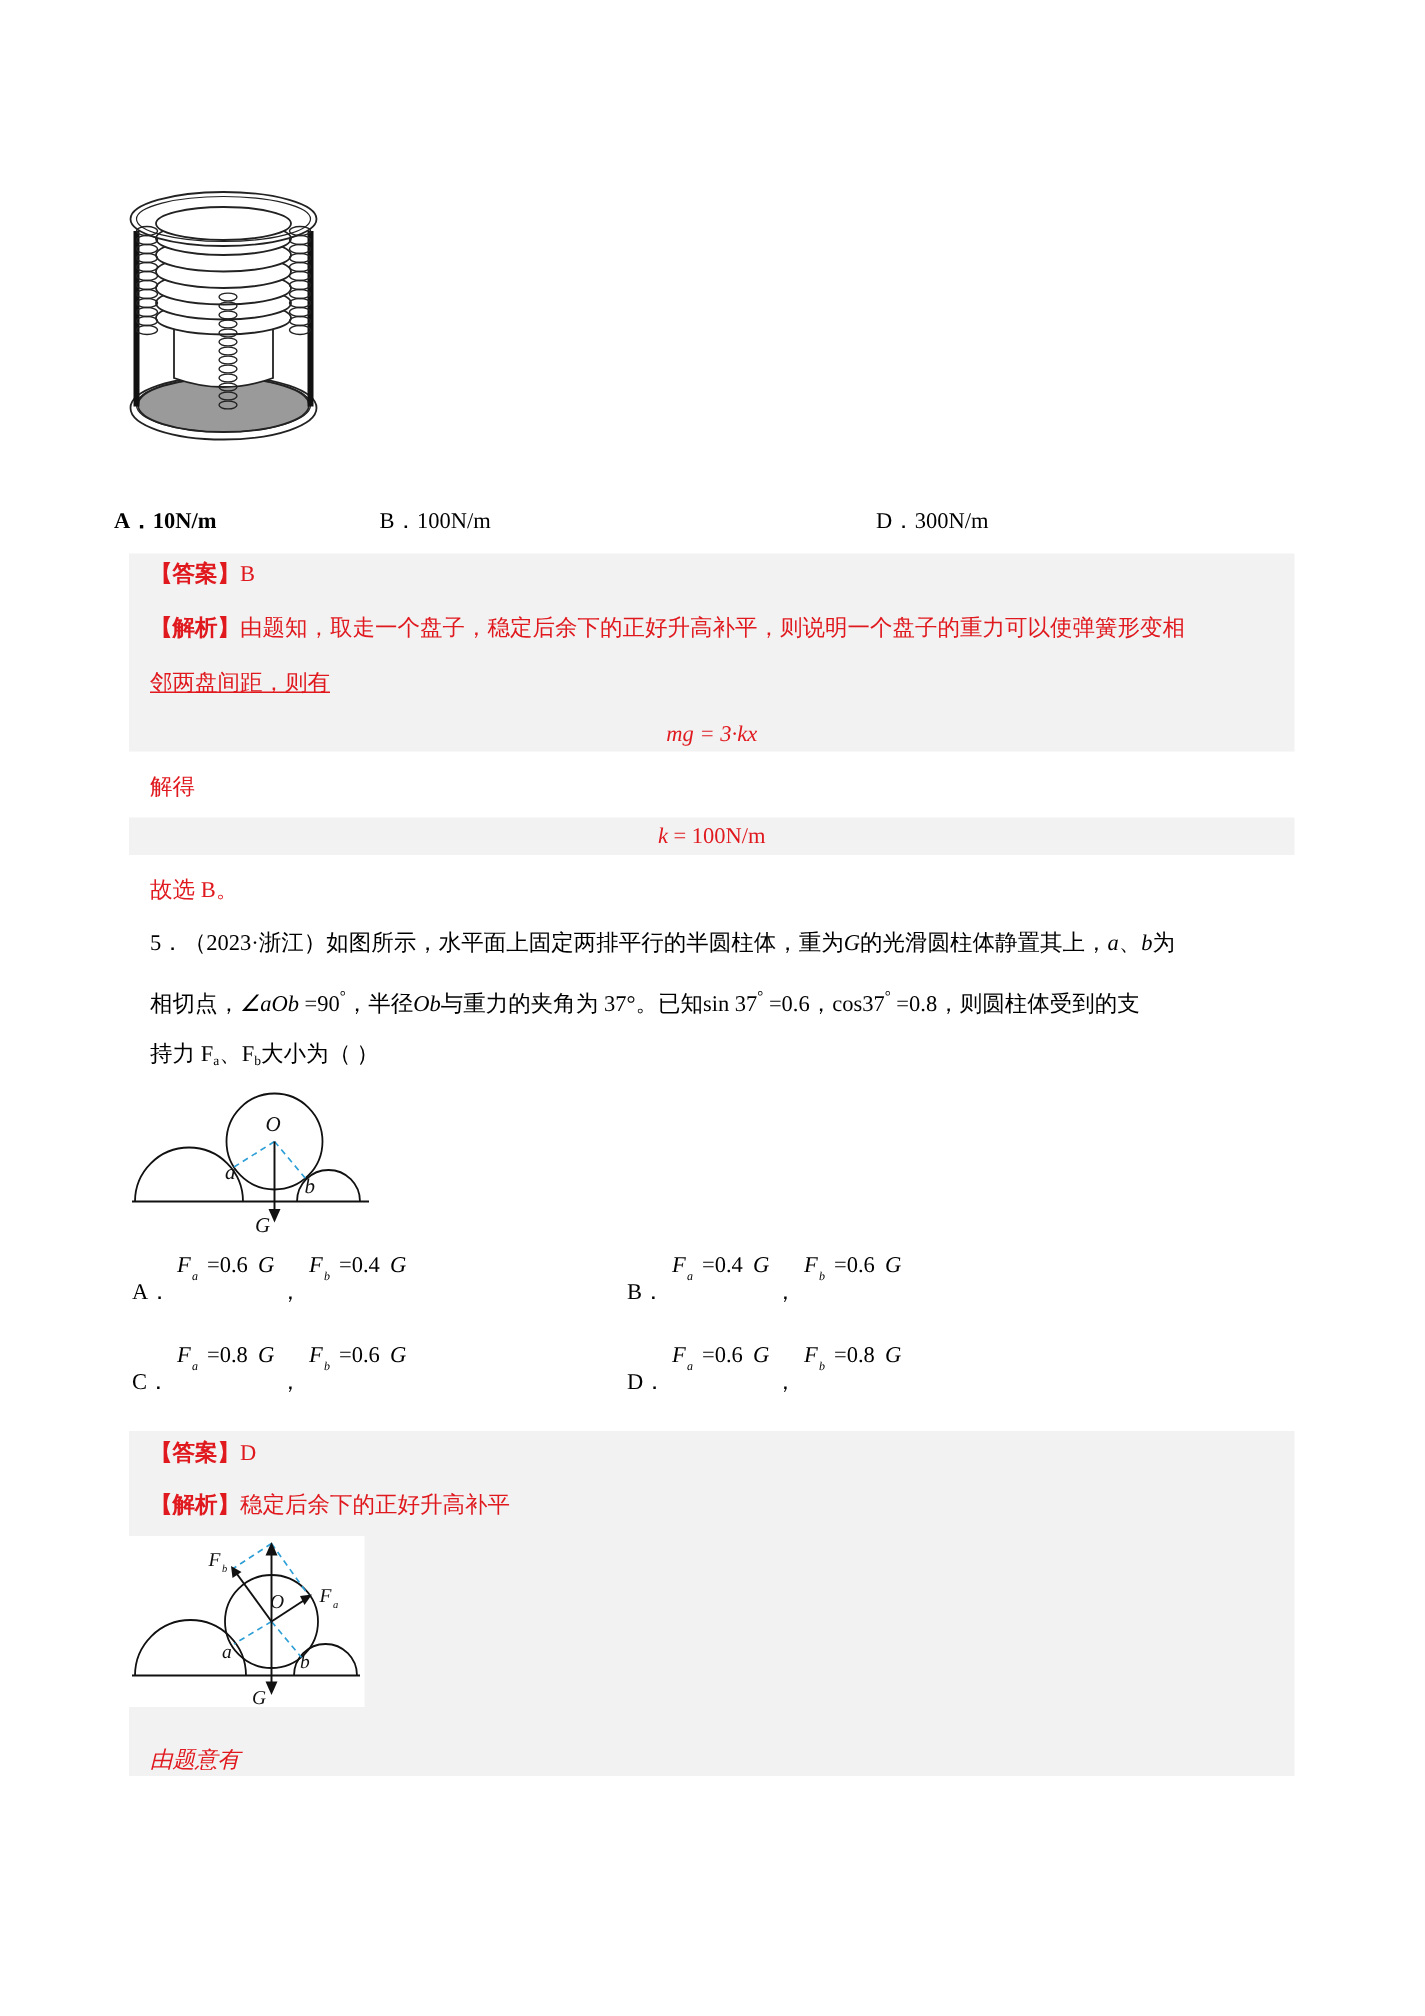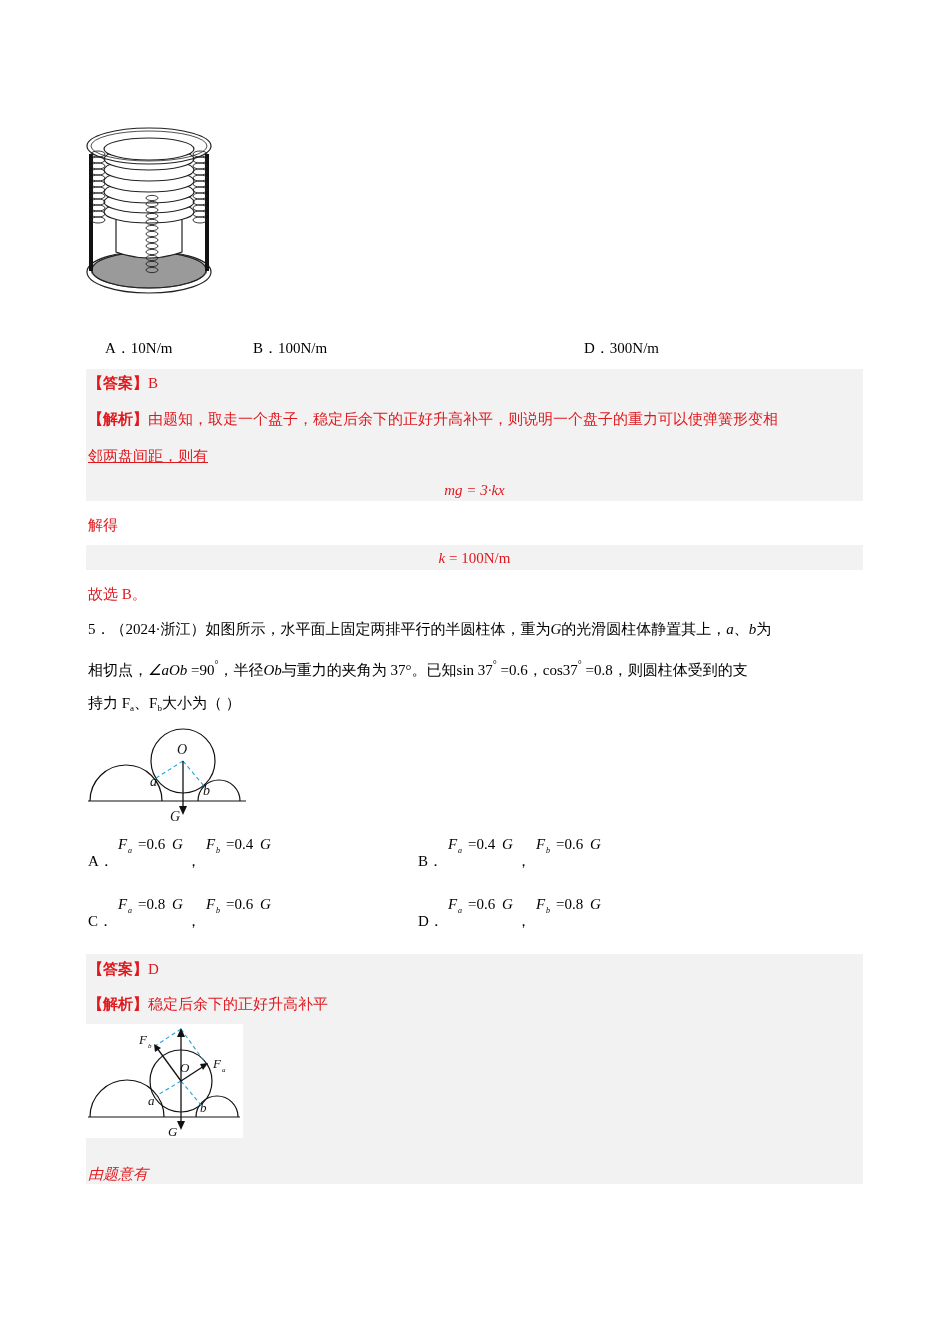--- a/index.html
+++ b/index.html
@@ -2,21 +2,21 @@
 <html><head>
 <meta charset="utf-8">
 <style>
   * { margin: 0; padding: 0; box-sizing: border-box; }
   html, body { width: 950px; height: 1344px; background: #ffffff; overflow: hidden; }
   body { position: relative; font-family: "Liberation Serif", "DejaVu Serif", serif; font-size: 15px; color: #000; }
   .abs { position: absolute; }
   .red { color: #e0191f; }
   .bracket { color: #e0191f; font-weight: bold; }
   .grey { background: #f2f2f2; }
-  .line { position: absolute; left: 88px; white-space: nowrap; line-height: 20px; }
+  .line { position: absolute; left: 100px; white-space: nowrap; line-height: 20px; }
   .it { font-style: italic; font-family: Liberation Serif, serif; }
   .center { position: absolute; left: 86px; width: 777px; text-align: center; line-height: 20px; white-space: nowrap; }
   .opt { position: absolute; white-space: nowrap; line-height: 20px; }
   .supdeg { font-size: 10px; vertical-align: 7px; }
   .mathopt { position: absolute; white-space: nowrap; font-size: 15px; }
   svg text { font-family: "Liberation Serif", serif; font-style: italic; }
 </style>
 </head>
 <body>
 
@@ -85,40 +85,40 @@
         <ellipse cx="66" cy="116" rx="6" ry="2.6"></ellipse>
         <ellipse cx="66" cy="122" rx="6" ry="2.6"></ellipse>
       <ellipse cx="66" cy="128" rx="6" ry="2.6"></ellipse>
         <ellipse cx="66" cy="134" rx="6" ry="2.6"></ellipse>
         <ellipse cx="66" cy="140" rx="6" ry="2.6"></ellipse>
       <ellipse cx="66" cy="146" rx="6" ry="2.6"></ellipse>
     </g>
   </g>
 </svg>
 
-<div class="opt" style="left:105px;top:338px;"><span>A．</span><span>10N/m</span></div>
+<div class="opt" style="left:76px;top:338px;font-weight:bold;"><span>A．</span><span>10N/m</span></div>
 <div class="opt" style="left:253px;top:338px;"><span>B．</span><span>100N/m</span></div>
 <div class="opt" style="left:418px;top:338px;margin-top:46px;"><span>C．</span><span>200N/m</span></div>
 <div class="opt" style="left:584px;top:338px;"><span>D．</span><span>300N/m</span></div>
 
 <div class="abs grey" style="left:86px;top:369px;width:777px;height:132px;"></div>
 <div class="line red" style="top:373px;"><span class="bracket">【答案】</span><span>B</span></div>
 <div class="line red" style="top:409px;"><span class="bracket">【解析】</span><span>由题知，取走一个盘子，稳定后余下的正好升高补平，则说明一个盘子的重力可以使弹簧形变相</span></div>
 <div class="line red" style="top:446px;text-decoration:underline;">邻两盘间距，则有</div>
 <div class="center red it" style="top:480px;">mg = 3·kx</div>
 
 <div class="line red" style="top:515px;">解得</div>
 
 <div class="abs grey" style="left:86px;top:545px;width:777px;height:25px;"></div>
 <div class="center red" style="top:548px;"><span class="it">k</span><span> = 100N/m</span></div>
 
 <div class="line red" style="top:584px;">故选 B。</div>
 
 <div class="line" style="top:619px;">
-  <span>5．（2024·浙江）如图所示，水平面上固定两排平行的半圆柱体，重为</span><span class="it">G</span><span>的光滑圆柱体静置其上，</span><span class="it">a</span><span>、</span><span class="it">b</span><span>为</span>
+  <span>5．（2023·浙江）如图所示，水平面上固定两排平行的半圆柱体，重为</span><span class="it">G</span><span>的光滑圆柱体静置其上，</span><span class="it">a</span><span>、</span><span class="it">b</span><span>为</span>
 </div>
 <div class="line" style="top:655px;">
   <span>相切点，</span><span class="it">∠aOb</span><span> =90</span><span class="supdeg">°</span><span>，半径</span><span class="it">Ob</span><span>与重力的夹角为 37°。已知</span><span>sin 37</span><span class="supdeg">°</span><span> =0.6</span><span>，</span><span>cos37</span><span class="supdeg">°</span><span> =0.8</span><span>，则圆柱体受到的支</span>
 </div>
 <div class="line" style="top:693px;">
   <span>持力 F</span><span style="font-size:9px;vertical-align:-3px;">a</span><span>、F</span><span style="font-size:9px;vertical-align:-3px;">b</span><span>大小为（    ）</span>
 </div>
 
 <svg class="abs" style="left:86px;top:722px;" width="165" height="105" viewBox="0 0 165 105">
   <g fill="none" stroke="#111" stroke-width="1.2">

